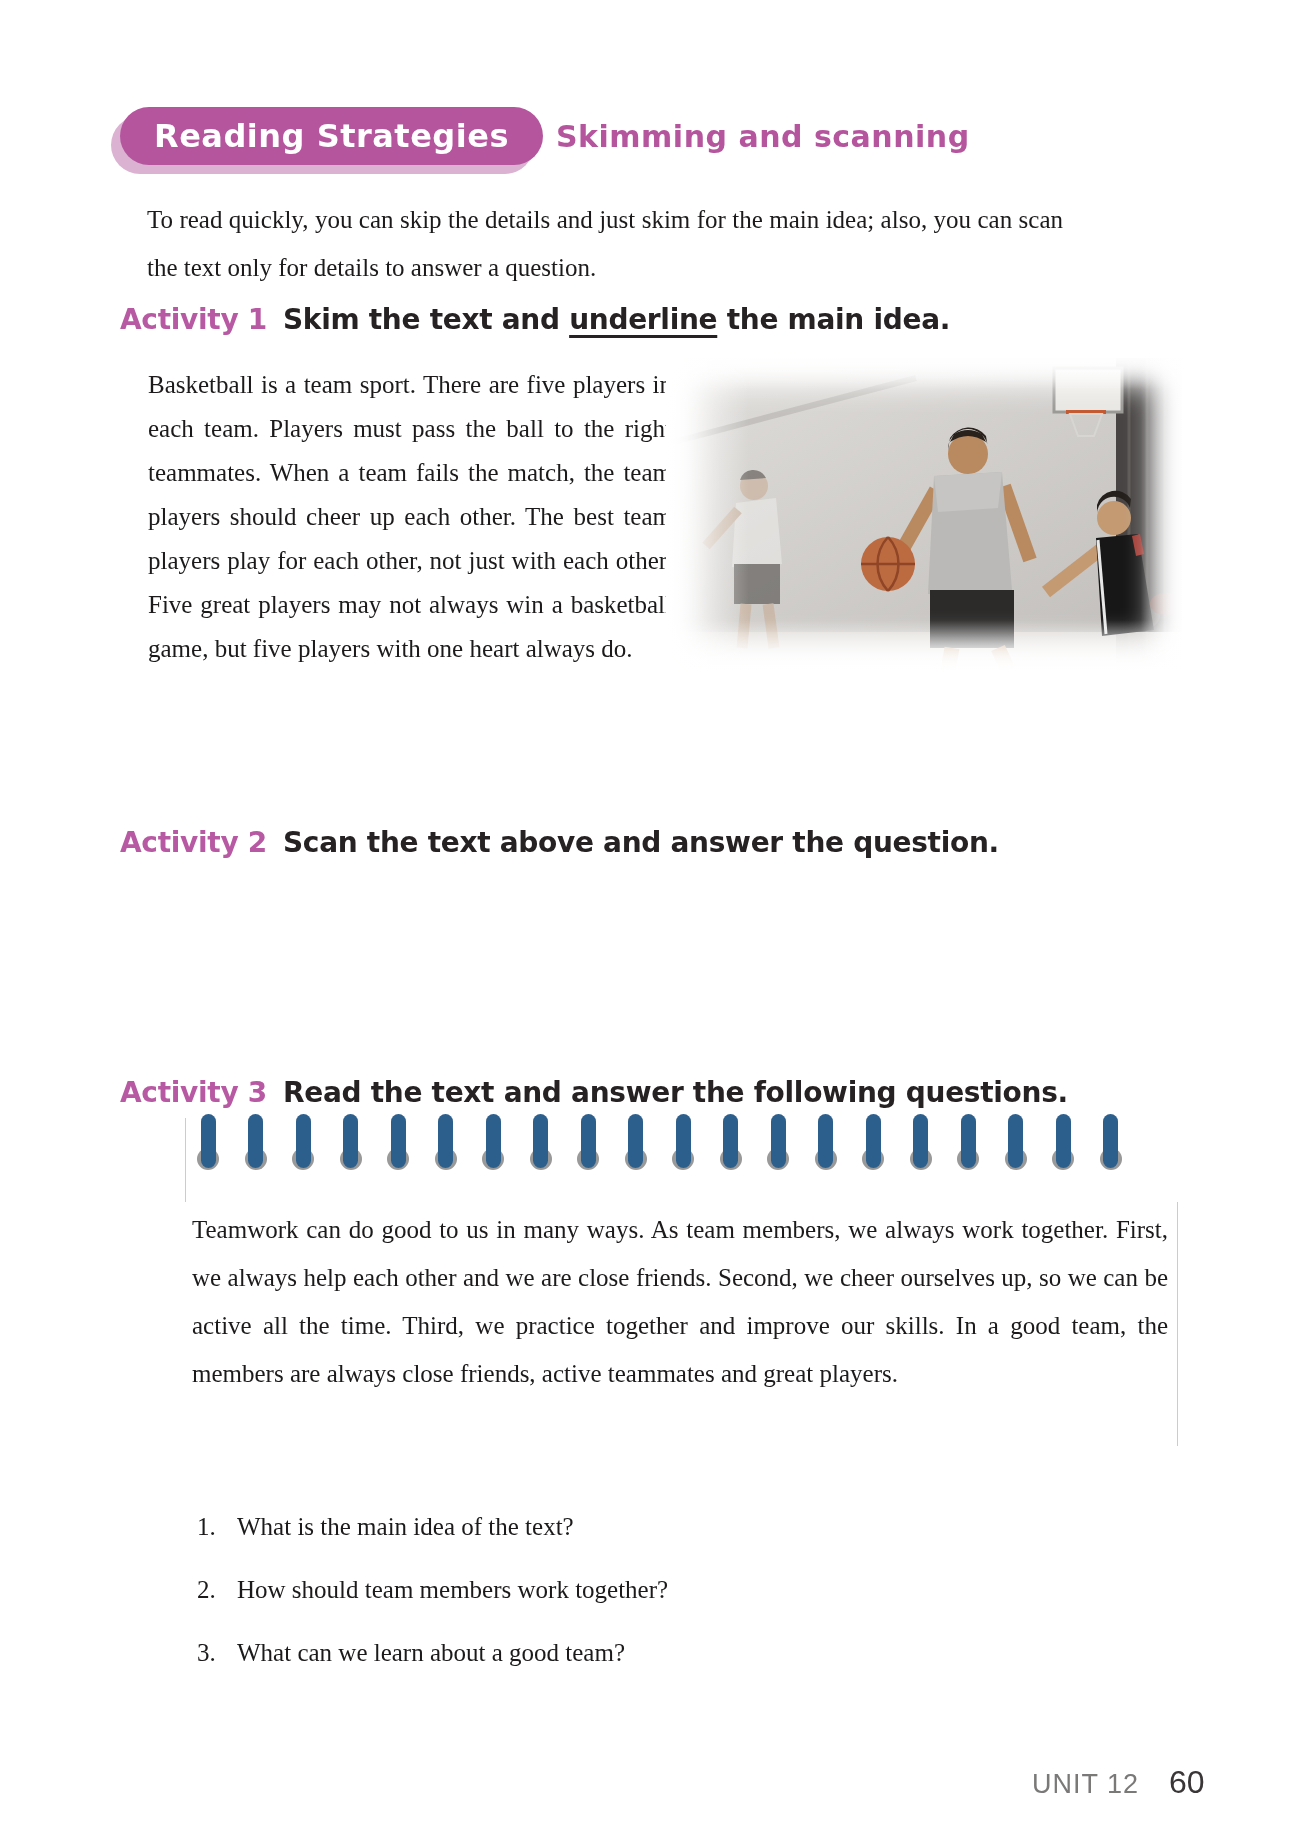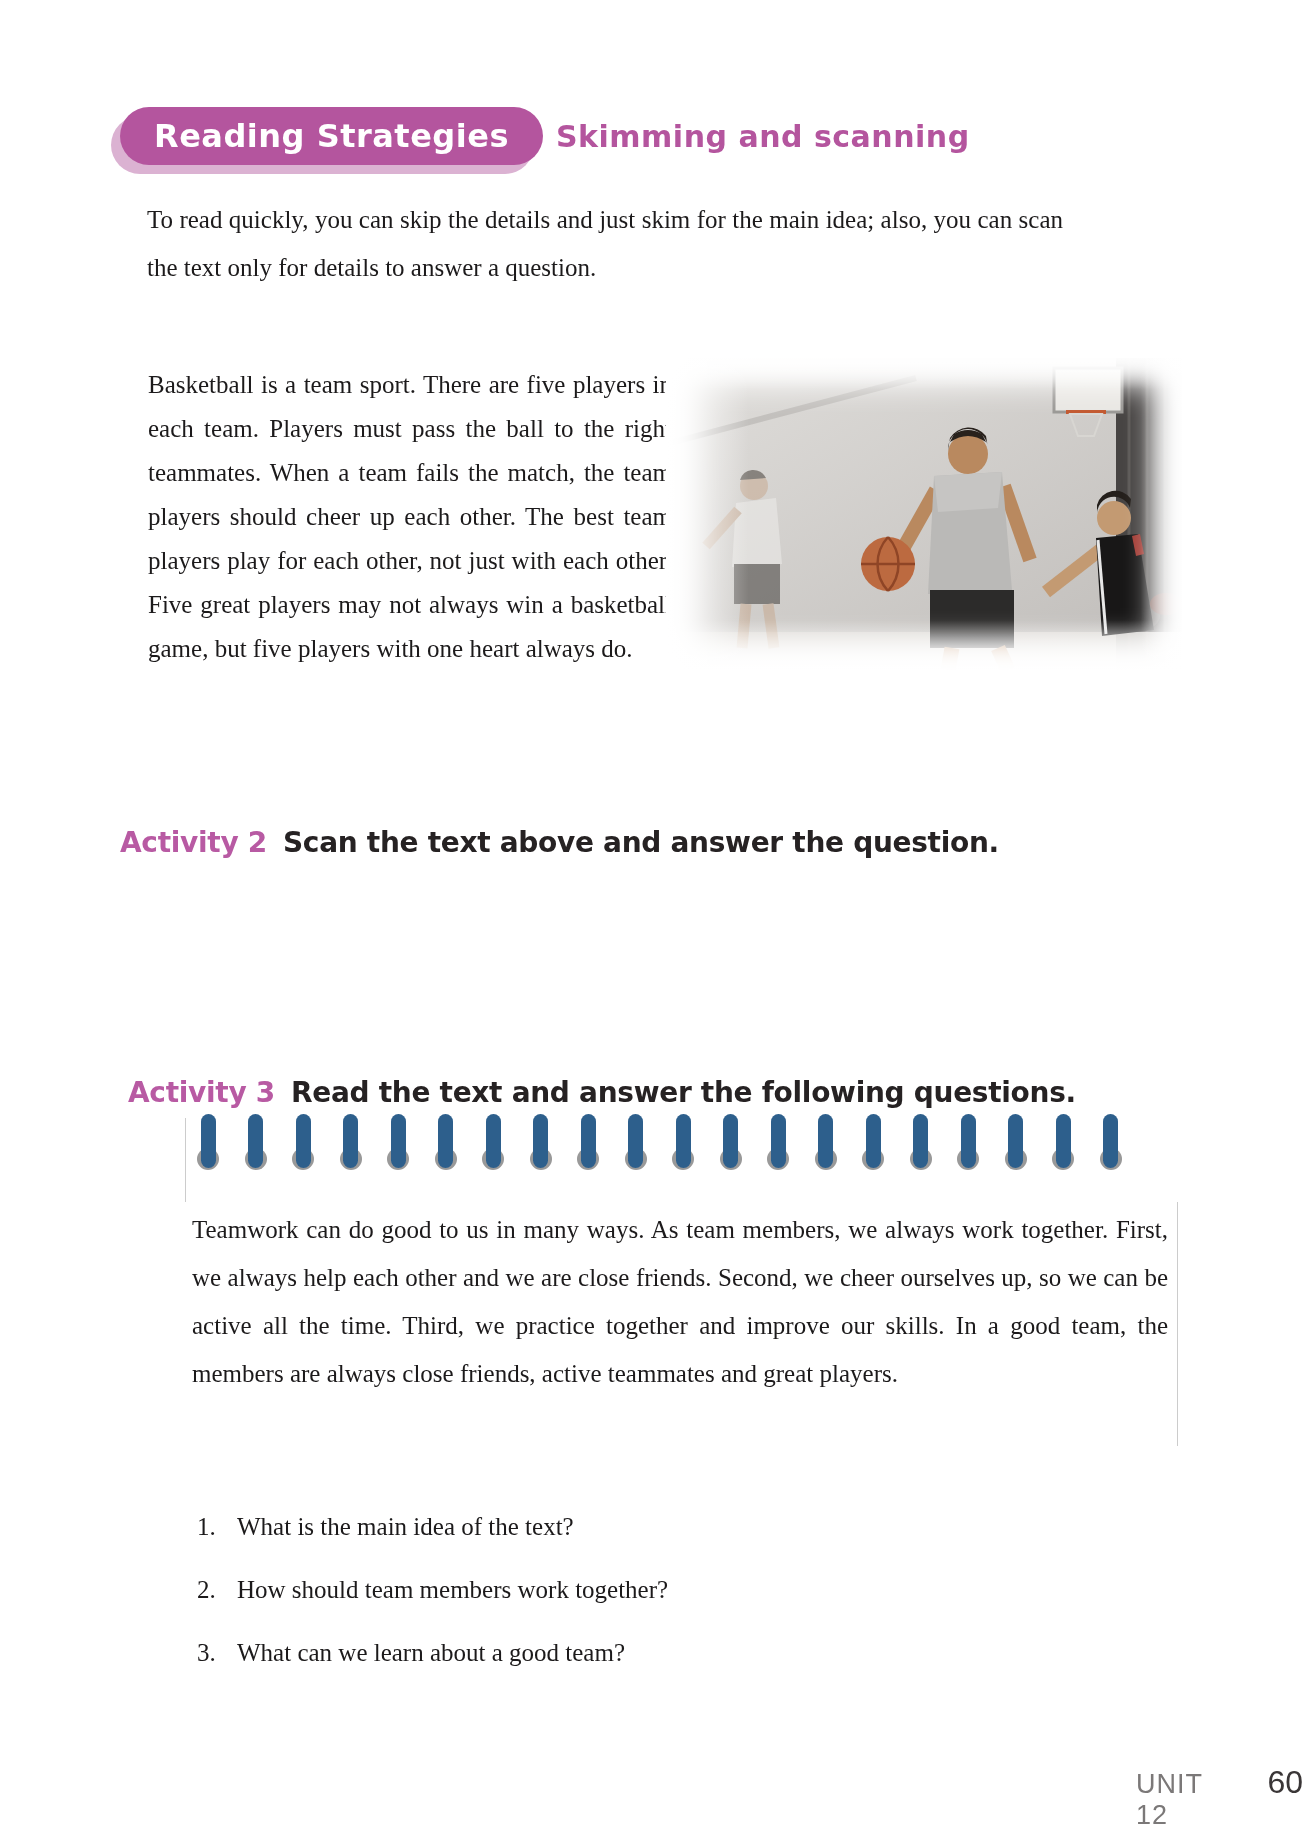--- a/index.html
+++ b/index.html
@@ -41,21 +41,21 @@
   
   .act-head{
     position:absolute;left:120px;
     font-family:"DejaVu Sans", sans-serif;
     font-weight:bold;font-size:28px;color:#262223;
     white-space:nowrap;letter-spacing:-0.3px;
   }
   .act-head .act-label{color:#b85aa3;margin-right:16px;}
   .act1{top:303px;}
   .act2{top:826px;}
-  .act3{top:1076px;margin-left:8px;}
+  .act3{top:1076px;}
   .ul{text-decoration:underline;text-decoration-thickness:3px;text-underline-offset:6px;}
 
   
   .passage{margin:0;text-align:justify;}
   .passage-1{
     position:absolute;left:148px;top:363px;width:524px;
     font-size:25px;line-height:44px;
   }
   .passage-3{
     position:absolute;left:192px;top:1206px;width:976px;
@@ -118,39 +118,42 @@
   .questions{
     position:absolute;left:197px;top:1512px;margin:0;padding:0;list-style:none;
   }
   .questions li{
     font-size:25px;line-height:30px;margin-bottom:33px;display:flex;
   }
   .qnum{width:40px;flex:0 0 auto;}
 
   
   .footer{
-    position:absolute;left:1136px;top:1764px;
+    position:absolute;left:1032px;top:1764px;
     display:flex;align-items:baseline;column-gap:30px;
     font-family:"Liberation Sans", sans-serif;
   }
   .footer .unit{font-size:27px;color:#7b7878;letter-spacing:1px;}
   .footer .pageno{font-size:32px;color:#3a3637;font-weight:500;}
 </style>
 </head>
 <body>
 
 <div class="page">
 
   <div class="rs-badge">
     <span>Reading Strategies</span>
   </div>
   <div class="rs-subtitle">Skimming and scanning</div>
 
   <p class="intro">To read quickly, you can skip the details and just skim for the main idea; also, you can scan the text only for details to answer a question.</p>
 
+  <div class="act-head act1">
+    <span class="act-label">Activity 1</span><span>Skim the text and </span><span class="ul">underline</span><span> the main idea.</span>
+  </div>
 
   <p class="passage passage-1">Basketball is a team sport. There are five players in each team. Players must pass the ball to the right teammates. When a team fails the match, the team players should cheer up each other. The best team players play for each other, not just with each other. Five great players may not always win a basketball game, but five players with one heart always do.</p>
 
   <div class="photo">
     <svg viewBox="0 0 516 312">
       <defs>
         <linearGradient id="wall" x1="0" y1="0" x2="1" y2="1">
           <stop offset="0" stop-color="#e0dedb"></stop>
           <stop offset="1" stop-color="#bfbcb9"></stop>
         </linearGradient>

